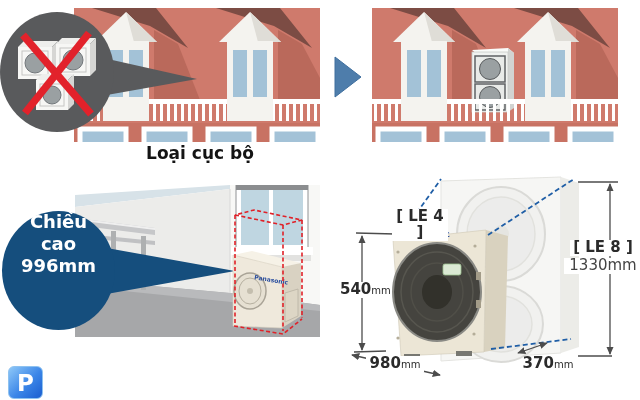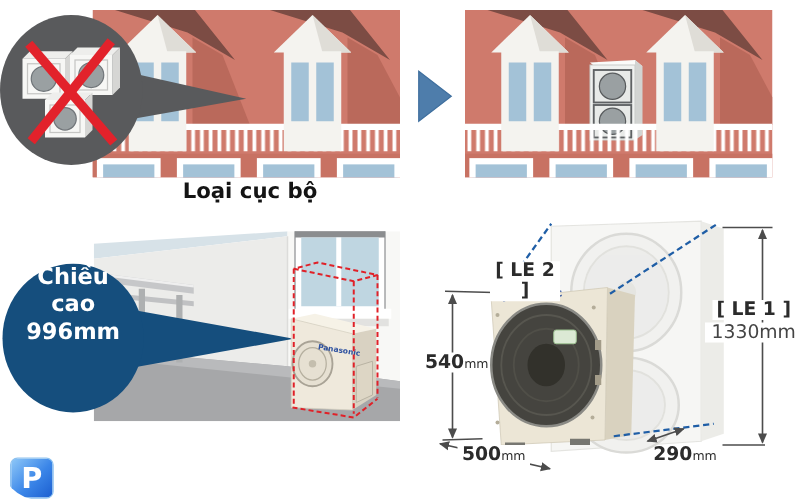--- a/index.html
+++ b/index.html
@@ -1,17 +1,17 @@
 <!DOCTYPE html>
 <html><head>
 <meta charset="utf-8">
 <style>
   html,body{margin:0;padding:0;background:#fff;}
   #stage{position:relative;width:640px;height:400px;background:#ffffff;overflow:hidden;
-         font-family:"DejaVu Sans","Liberation Sans",sans-serif;border-radius:32px;}
+         font-family:"DejaVu Sans","Liberation Sans",sans-serif;}
   .abs{position:absolute;}
   .caption{font-weight:bold;font-size:17px;color:#141414;text-align:center;letter-spacing:0;}
   .dimlabel{font-weight:bold;font-size:15px;color:#2b2b2b;text-align:center;background:#ffffff;line-height:1.05;}
   .dimlabel .unit{font-size:10px;font-weight:normal;}
   .plain{font-weight:normal;}
   #bubble-navy{left:2px;top:211px;width:113px;height:119px;border-radius:50%;
     background:#154e7d;display:flex;flex-direction:column;align-items:center;justify-content:flex-start;
     color:#ffffff;font-weight:bold;font-size:18px;line-height:1.22;text-align:center;}
   #p-logo{left:8px;top:366px;width:33px;height:31px;border-radius:6px;
     background:linear-gradient(135deg,#8ec8f8 0%,#3b86e8 55%,#1b5ed0 100%);
@@ -231,30 +231,30 @@
       <line x1="18" y1="61" x2="57" y2="62"></line>
       <line x1="16" y1="180" x2="48" y2="179"></line>
       <line x1="272" y1="12" x2="272" y2="182" marker-start="url(#arr)" marker-end="url(#arr)"></line>
       <line x1="240" y1="10" x2="280" y2="10"></line>
       <line x1="240" y1="184" x2="274" y2="184"></line>
       <line x1="14" y1="183" x2="102" y2="203" marker-start="url(#arr)" marker-end="url(#arr)"></line>
       <line x1="180" y1="181" x2="209" y2="171" marker-start="url(#arr)" marker-end="url(#arr)"></line>
     </g>
   </svg>
 
-  <div class="abs dimlabel" style="left:392px;top:209px;width:56px">[ LE 2 ]</div>
-  <div class="abs dimlabel" style="left:570px;top:240px;width:66px">[ LE 1 ]</div>
+  <div class="abs dimlabel" style="left:392px;top:209px;width:56px">[ LE 4 ]</div>
+  <div class="abs dimlabel" style="left:570px;top:240px;width:66px">[ LE 8 ]</div>
   <div class="abs dimlabel plain" style="left:564px;top:258px;width:78px;color:#444">1330mm</div>
   <div class="abs dimlabel" style="left:340px;top:282px;width:48px">
     <span>540</span><span class="unit">mm</span>
   </div>
   <div class="abs dimlabel" style="left:366px;top:356px;width:58px">
-    <span>500</span><span class="unit">mm</span>
+    <span>980</span><span class="unit">mm</span>
   </div>
   <div class="abs dimlabel" style="left:518px;top:356px;width:60px;background:transparent">
-    <span>290</span><span class="unit">mm</span>
+    <span>370</span><span class="unit">mm</span>
   </div>
 
   <div class="abs" id="p-logo">
     <span>P</span>
   </div>
 
 </div>
 
 </body></html>

